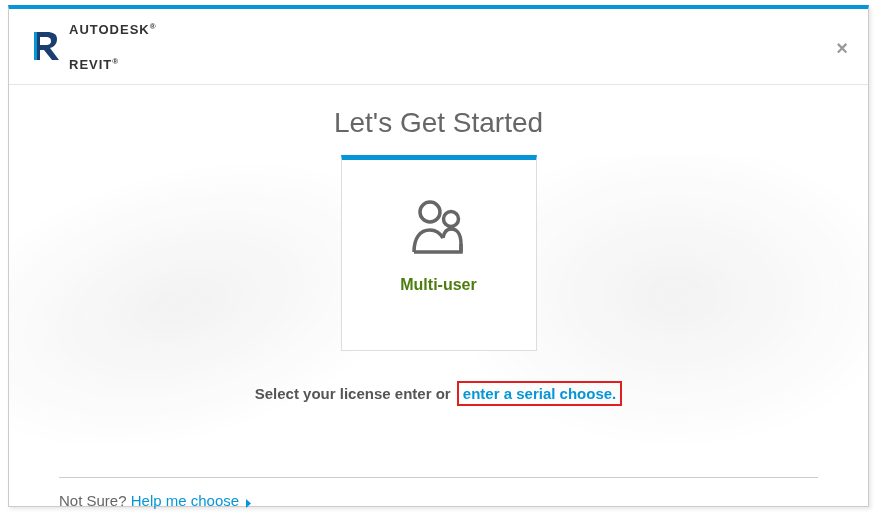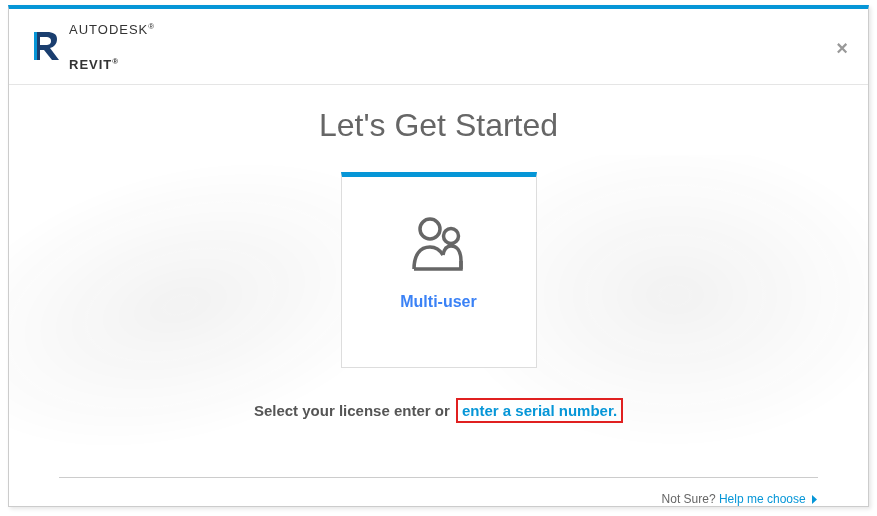--- a/index.html
+++ b/index.html
@@ -34,21 +34,21 @@
     .logo-r {
       margin-right: 10px;
     }
     .brand-text {
       display: flex;
       flex-direction: column;
       line-height: 1.1;
     }
     .brand-top {
       font-size: 13px;
-      font-weight: normal;
+      font-weight: bold;
       letter-spacing: 1px;
       color: #333;
     }
     .brand-bottom {
       font-size: 13px;
       font-weight: bold;
       letter-spacing: 1px;
       color: #333;
       margin-top: 20px;
     }
@@ -96,24 +96,24 @@
       content: "";
       position: absolute;
       right: -5%;
       top: -20px;
       width: 55%;
       height: 320px;
       background: radial-gradient(ellipse at center, #333 0%, transparent 70%);
       border-radius: 50%;
     }
     .title {
-      font-size: 32px;
+      font-size: 28px;
       font-weight: 300;
       color: #666;
-      margin-bottom: 28px;
+      margin-bottom: 16px;
       position: relative;
       z-index: 1;
     }
     .card {
       width: 196px;
       height: 196px;
       margin: 0 auto;
       background: #fff;
       border: 1px solid #ddd;
       border-top: 5px solid #0696d7;
@@ -125,21 +125,21 @@
       justify-content: center;
       cursor: pointer;
     }
     .card-icon {
       margin-bottom: 16px;
       margin-top: -18px;
     }
     .card-label {
       font-size: 16px;
       font-weight: bold;
-      color: #3b82f6;
+      color: #4d7c0f;
     }
     .subtitle {
       margin-top: 30px;
       font-size: 15px;
       font-weight: bold;
       color: #555;
       position: relative;
       z-index: 1;
     }
     .serial-link {
@@ -147,22 +147,22 @@
       cursor: pointer;
       padding: 2px 4px;
       border: 2px solid #e02020;
       display: inline-block;
       margin-left: 2px;
     }
     .footer {
       border-top: 1px solid #ccc;
       margin: 0 50px;
       padding-top: 14px;
-      text-align: right;
-      font-size: 12px;
+      text-align: left;
+      font-size: 15px;
       color: #666;
     }
     .footer-link {
       color: #0696d7;
       cursor: pointer;
     }
     .arrow-icon {
       display: inline-block;
       vertical-align: middle;
       margin-left: 2px;
@@ -205,21 +205,21 @@
             <circle cx="43" cy="21" r="7.5"></circle>
             <path d="M 35 40 C 36 34 39 31 43 31 C 49 31 53 36 53 46 L 53 54 L 6 54"></path>
             <path d="M 53 54 L 53 46"></path>
           </g>
         </svg>
       </span>
       <div class="card-label">Multi-user</div>
     </div>
 
     <div class="subtitle">
-      <span>Select your license enter or </span><span class="serial-link">enter a serial number.</span>
+      <span>Select your license enter or </span><span class="serial-link">enter a serial choose.</span>
     </div>
   </div>
 
   <div class="footer">
     <span>Not Sure? </span><span class="footer-link"><span>Help me choose</span> <span class="arrow-icon"><svg width="7" height="9" viewBox="0 0 7 9">
             <path d="M 1 0 L 6 4.5 L 1 9 Z" fill="#0696d7"></path>
           </svg></span></span>
   </div>
 
 </div>

